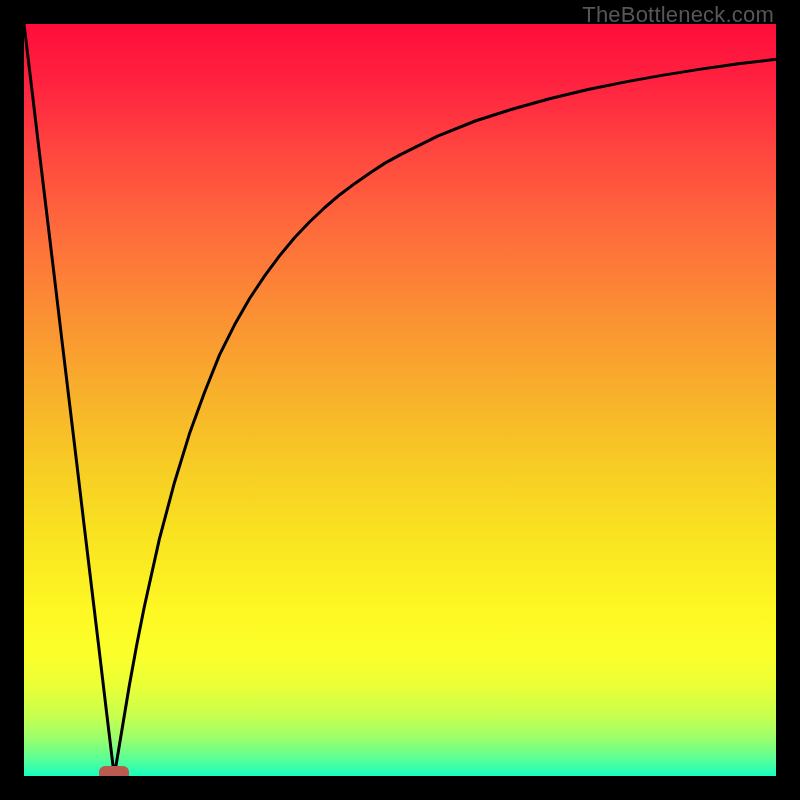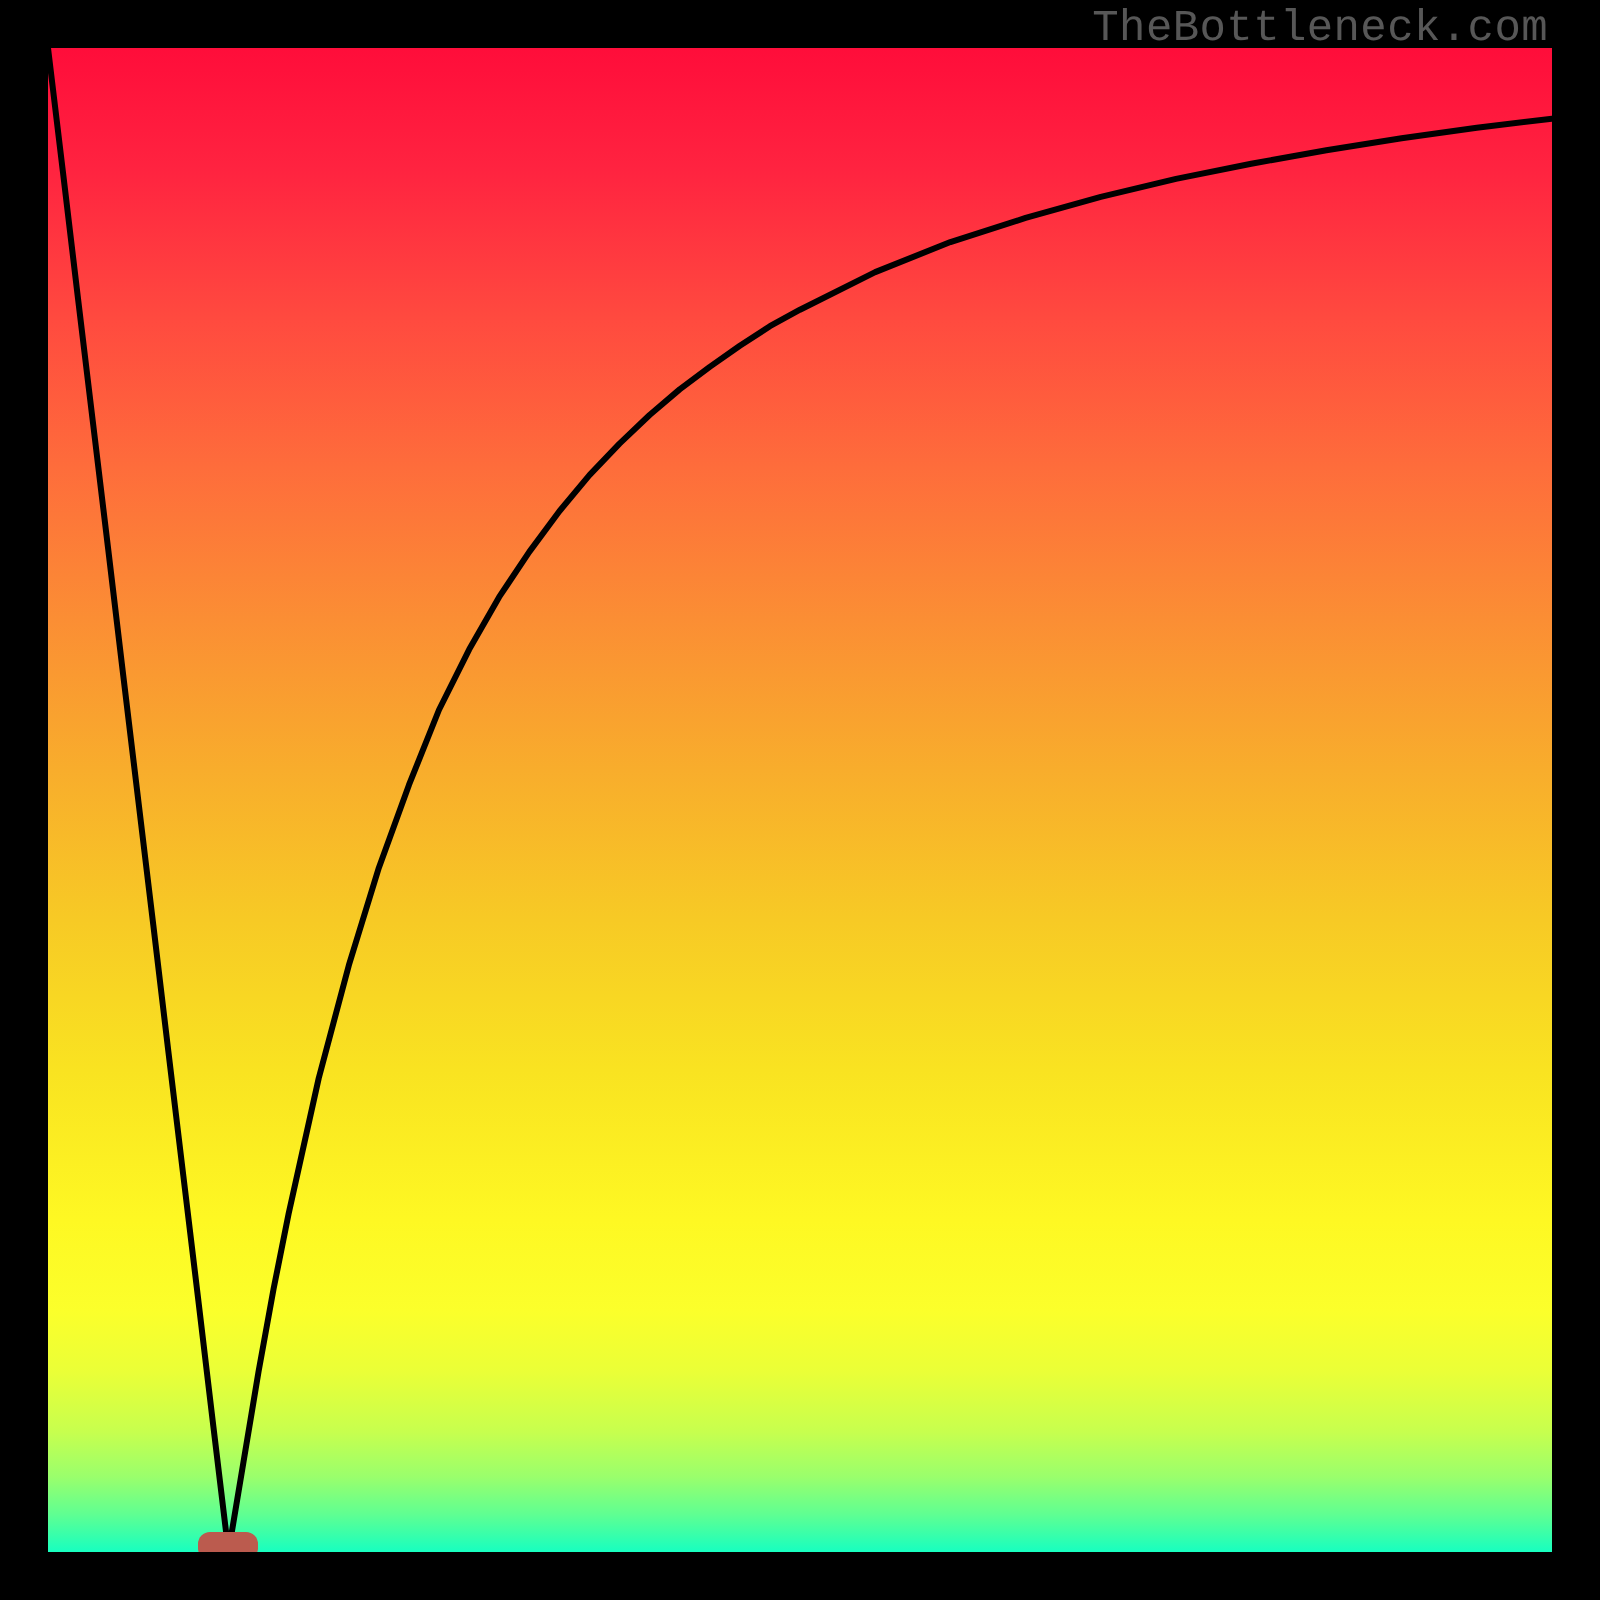--- a/index.html
+++ b/index.html
@@ -37,21 +37,21 @@
     position: absolute;
     left: 0;
     top: 0;
     width: 752px;
     height: 752px;
   }
   .watermark {
     position: absolute;
     top: 2px;
     right: 26px;
-    font-family: Liberation Mono, monospace;
+    font-family: Liberation Sans, sans-serif;
     font-size: 22px;
     font-weight: 500;
     color: #575757;
     letter-spacing: 0.2px;
   }
   .marker {
     position: absolute;
     width: 30px;
     height: 14px;
     border-radius: 6px;

